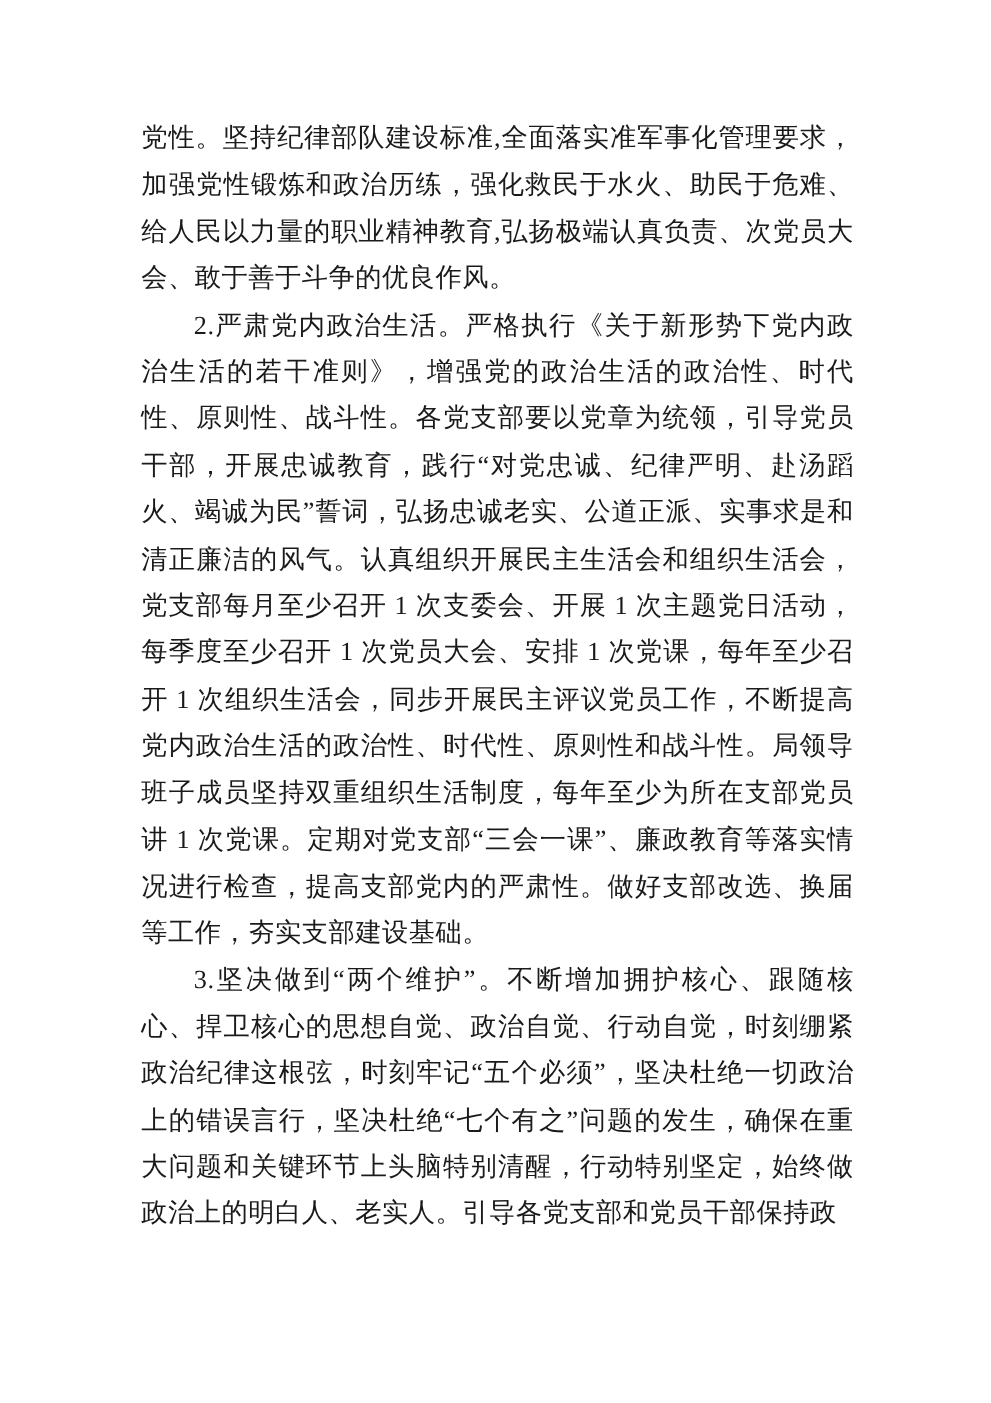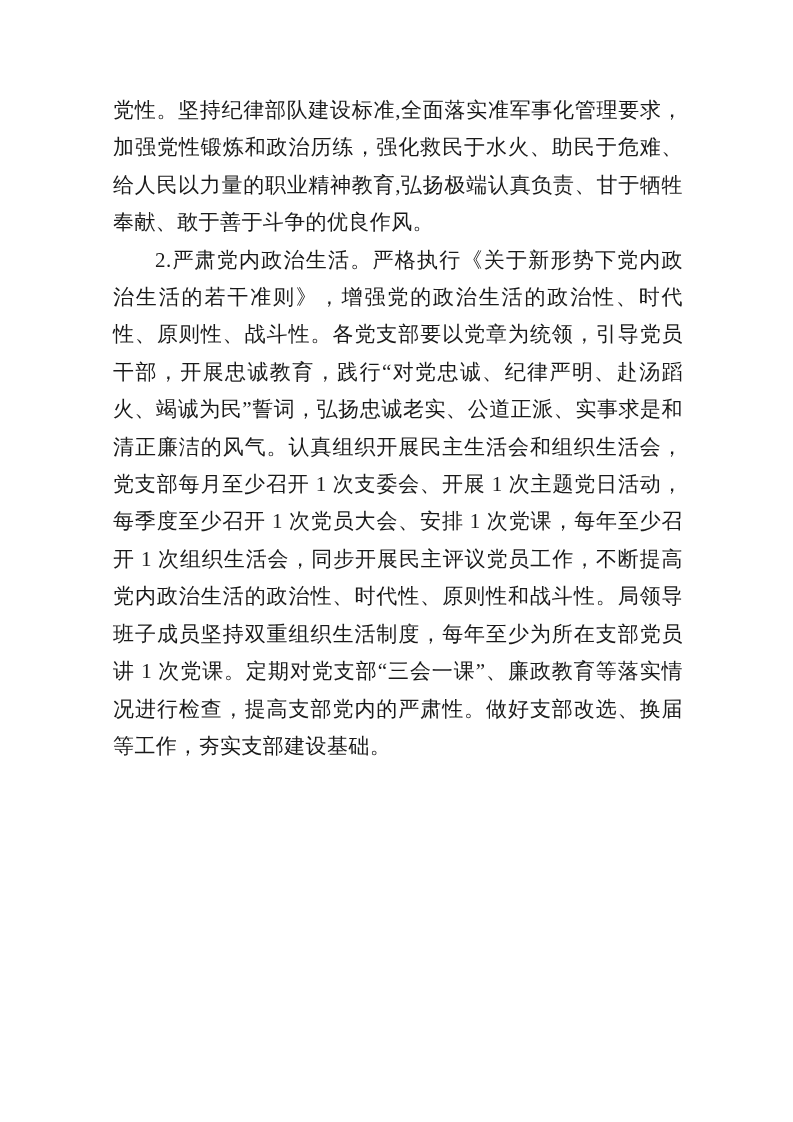--- a/index.html
+++ b/index.html
@@ -40,19 +40,20 @@
   .lead {
     font-weight: normal;
   }
 </style>
 </head>
 <body>
 
 <div class="page">
   <div class="textblock">
 
-    <p class="para"><span>党性。坚持纪律部队建设标准,全面落实准军事化管理要求，加强党性锻炼和政治历练，强化救民于水火、助民于危难、给人民以力量的职业精神教育,弘扬极端认真负责、甘于牺牲奉献、敢于善于斗争的优良作风。</span></p>
+    <p class="para"><span>党性。坚持纪律部队建设标准,全面落实准军事化管理要求，加强党性锻炼和政治历练，强化救民于水火、助民于危难、给人民以力量的职业精神教育,弘扬极端认真负责、次党员大会、敢于善于斗争的优良作风。</span></p>
 
     <p class="para indent"><span class="lead">2.严肃党内政治生活。</span><span>严格执行《关于新形势下党内政治生活的若干准则》，增强党的政治生活的政治性、时代性、原则性、战斗性。各党支部要以党章为统领，引导党员干部，开展忠诚教育，践行“对党忠诚、纪律严明、赴汤蹈火、竭诚为民”誓词，弘扬忠诚老实、公道正派、实事求是和清正廉洁的风气。认真组织开展民主生活会和组织生活会，党支部每月至少召开 1 次支委会、开展 1 次主题党日活动，每季度至少召开 1 次党员大会、安排 1 次党课，每年至少召开 1 次组织生活会，同步开展民主评议党员工作，不断提高党内政治生活的政治性、时代性、原则性和战斗性。局领导班子成员坚持双重组织生活制度，每年至少为所在支部党员讲 1 次党课。定期对党支部“三会一课”、廉政教育等落实情况进行检查，提高支部党内的严肃性。做好支部改选、换届等工作，夯实支部建设基础。</span></p>
 
+    <p class="para indent"><span class="lead">3.坚决做到“两个维护”。</span><span>不断增加拥护核心、跟随核心、捍卫核心的思想自觉、政治自觉、行动自觉，时刻绷紧政治纪律这根弦，时刻牢记“五个必须”，坚决杜绝一切政治上的错误言行，坚决杜绝“七个有之”问题的发生，确保在重大问题和关键环节上头脑特别清醒，行动特别坚定，始终做政治上的明白人、老实人。引导各党支部和党员干部保持政</span></p>
 
   </div>
 </div>
 
 </body></html>

